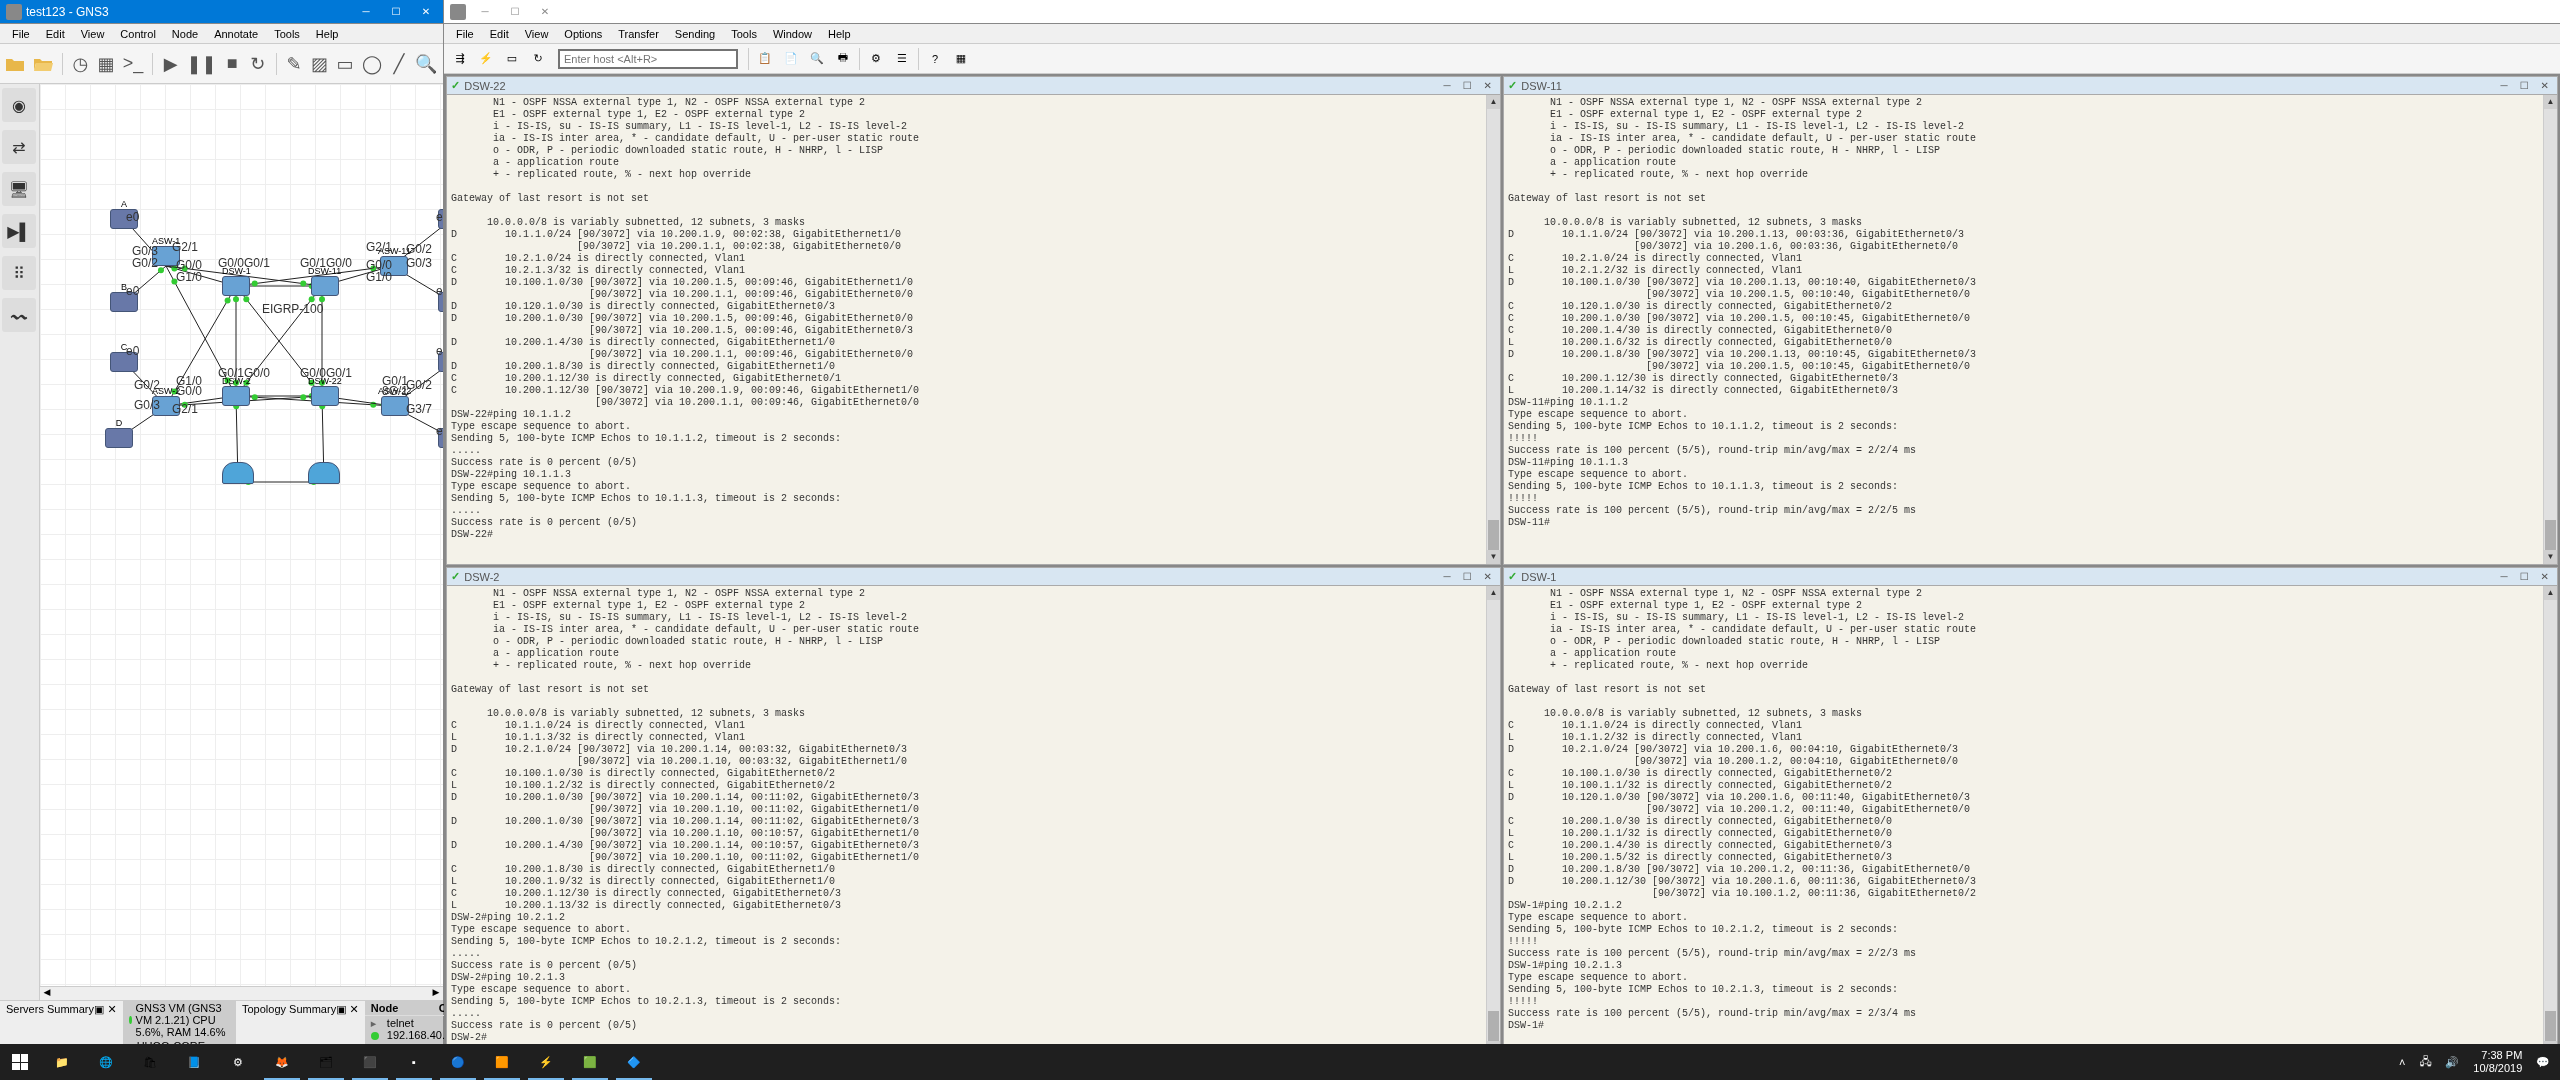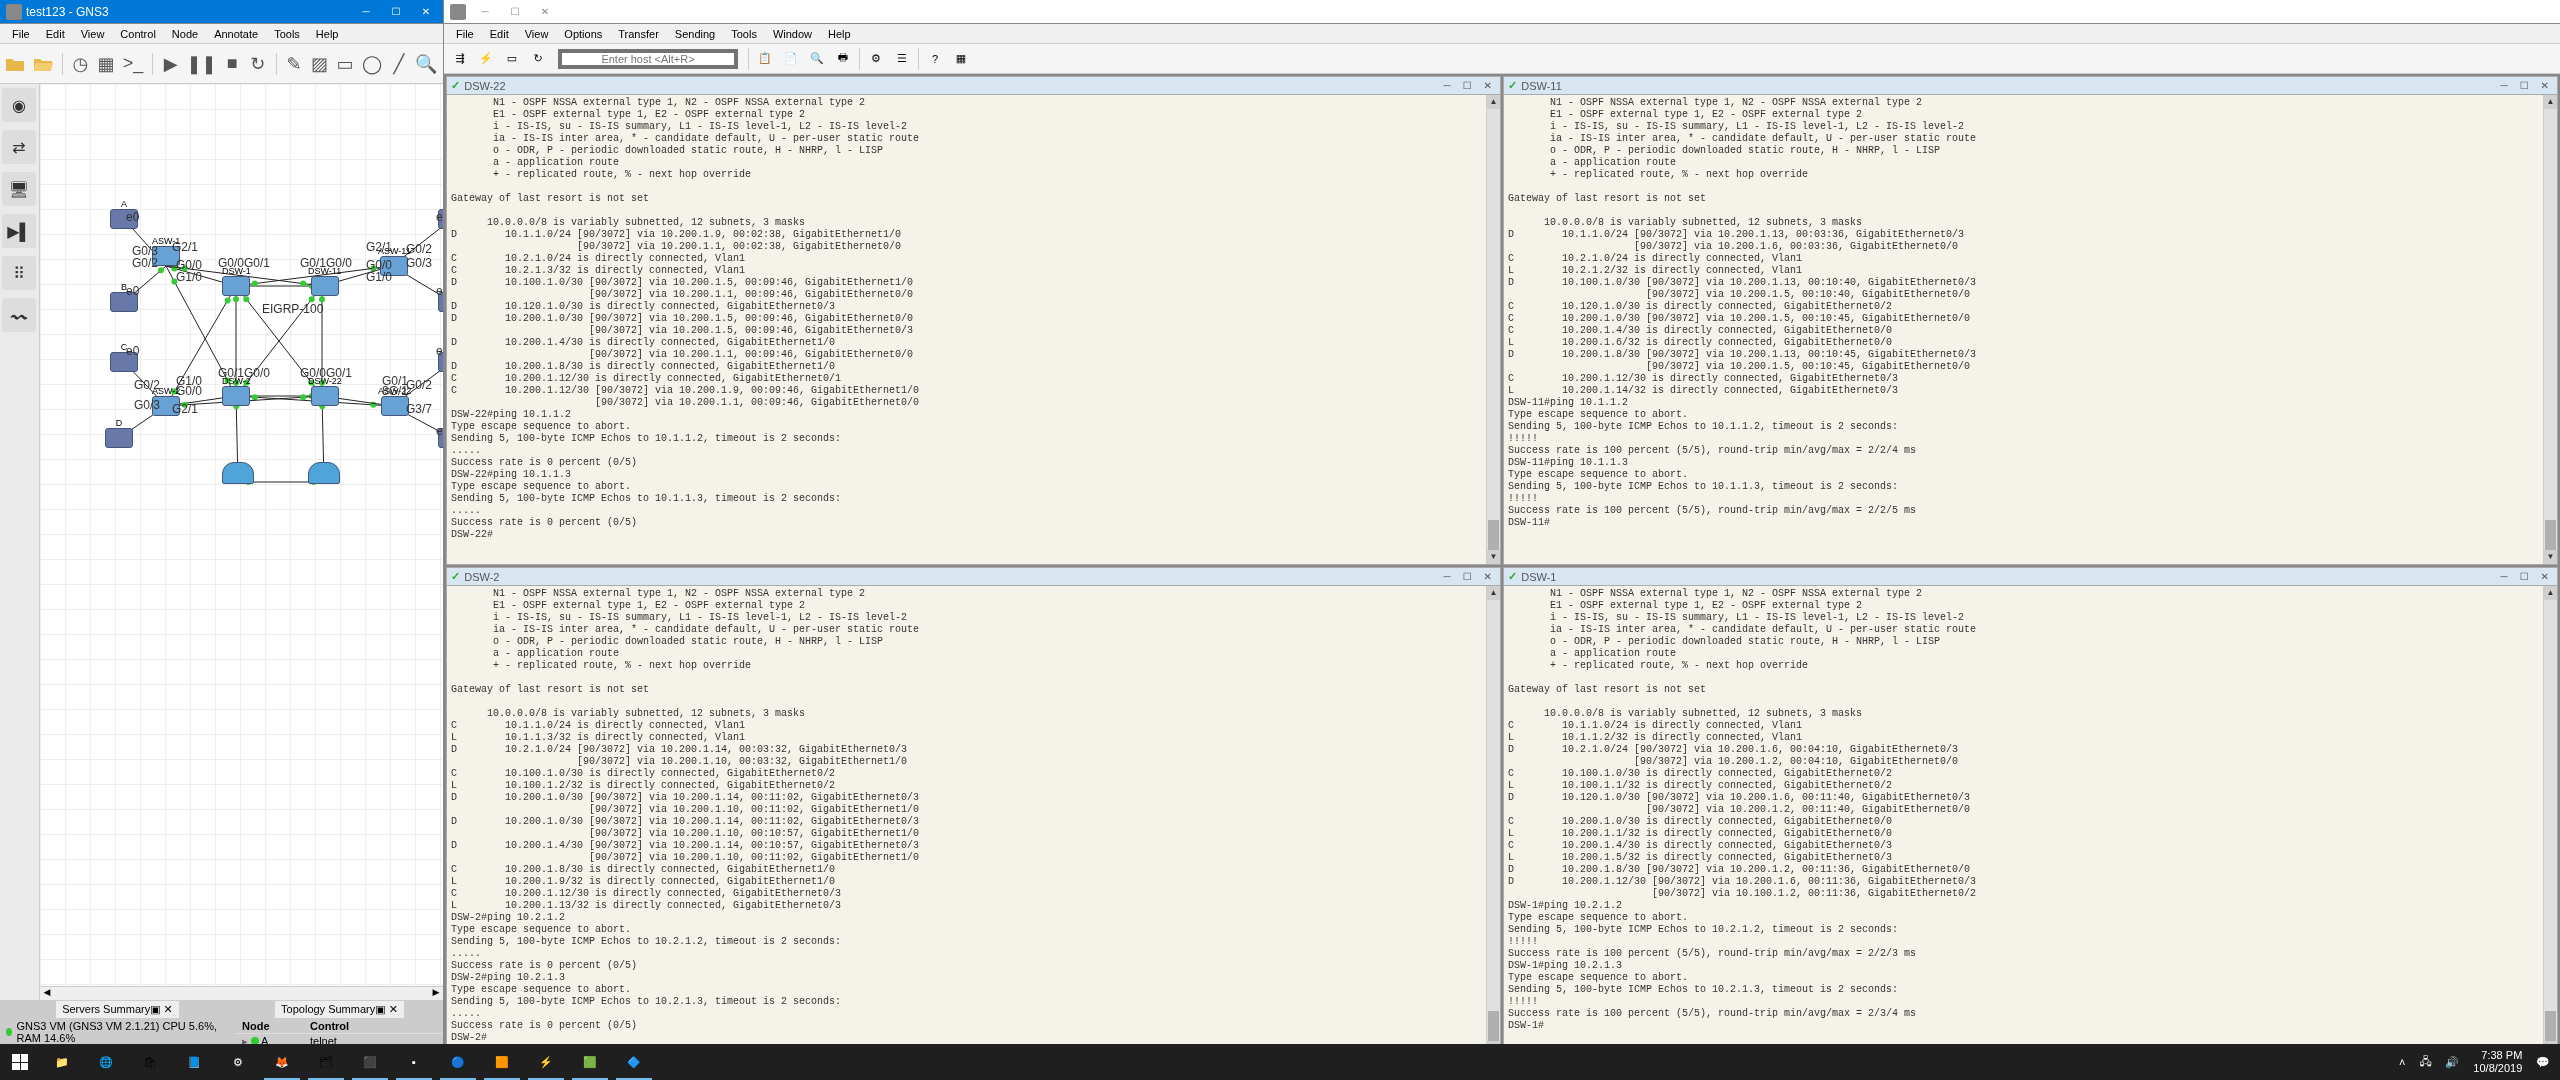--- a/index.html
+++ b/index.html
@@ -41,36 +41,36 @@
 .node { position:absolute; text-align:center; font-size:9px; }
 .node .shape { width:28px; height:20px; background:#68a2d4; border-radius:3px; margin:0 auto; border:1px solid #457; }
 .node.router .shape { width:32px; height:22px; background:#4fa5d9; border-radius:12px 12px 2px 2px; }
 .node.vpcs .shape { background:#6878a8; }
 .node .lbl { white-space:nowrap; font-size:9px; }
 .green{background:#3c3;}
 .port-label { position:absolute; font-size:12px; color:#333; white-space:nowrap; pointer-events:none; }
 
 
 .gns3-bottom { border-top:1px solid #ccc; display:flex; height:58px; }
-.panel { flex:1; display:flex; flex-direction:column; border-right:1px solid #ccc;align-items:center; }
+.panel { flex:1; display:flex; flex-direction:row; border-right:1px solid #ccc; }
 .panel:last-child { border-right:none; }
 .panel-head { background:#eee; padding:2px 6px; border-bottom:1px solid #ccc; display:flex; justify-content:space-between; font-size:11px; }
 .panel-body { flex:1; overflow:auto; font-size:10px; }
 .tree-row { display:flex; align-items:center; padding:1px 6px; gap:4px; }
 .led { width:8px; height:8px; border-radius:50%; background:#3c3; }
 .topo-cols { display:flex; padding:1px 6px; font-size:10px; gap:8px; }
 .topo-cols span:first-child{width:60px;}
 .topo-cols span:last-child{flex:1;}
 
 .gns3-status { height:22px; display:flex; align-items:center; padding:0 8px; background:#f0f0f0; border-top:1px solid #ccc; font-size:11px; justify-content:space-between; }
 .gns3-status .warn { color:#a00; display:flex; align-items:center; gap:4px; }
 .warn-icon { width:0; height:0; border-left:5px solid transparent; border-right:5px solid transparent; border-bottom:9px solid #e33; }
 
 
-.secure-toolbar-input { flex:1; max-width:180px; height:20px; border:4px solid #737373; padding:0 4px; color:#888; margin:4px 6px;text-align:center; }
+.secure-toolbar-input { flex:1; max-width:180px; height:20px; border:2px solid #737373; padding:0 4px; color:#888; margin:4px 6px; }
 .terminals { flex:1; display:grid; grid-template-columns:1fr 1fr; grid-template-rows:1fr 1fr; gap:2px; padding:2px; background:#888; overflow:hidden; }
 .term { display:flex; flex-direction:column; background:#ece9d8; border:1px solid #aaa; overflow:hidden; }
 .term-head { height:18px; display:flex; align-items:center; background:#d8e6f2; padding:0 4px; gap:4px; border-bottom:1px solid #aaa; }
 .term-head .chk { color:#3a3; font-weight:bold; }
 .term-head .tname { flex:1; font-size:11px; color:#555; }
 .term-head .tctl { cursor:pointer; padding:0 4px; color:#555; font-size:10px; }
 .term-body { flex:1; background:#f4f2e9; color:#333; font-family: "Consolas","Courier New",monospace; font-size:10px; line-height:12px; padding:2px 4px; white-space:pre; overflow:hidden; position:relative; }
 .term-scroll { position:absolute; right:0; top:0; bottom:0; width:14px; background:#e0e0e0; border-left:1px solid #ccc; }
 .term-scroll .arrow { height:14px; background:#d0d0d0; display:flex; align-items:center; justify-content:center; font-size:8px; }
 .term-scroll .track { position:absolute; top:14px; bottom:14px; left:0; right:0; }

